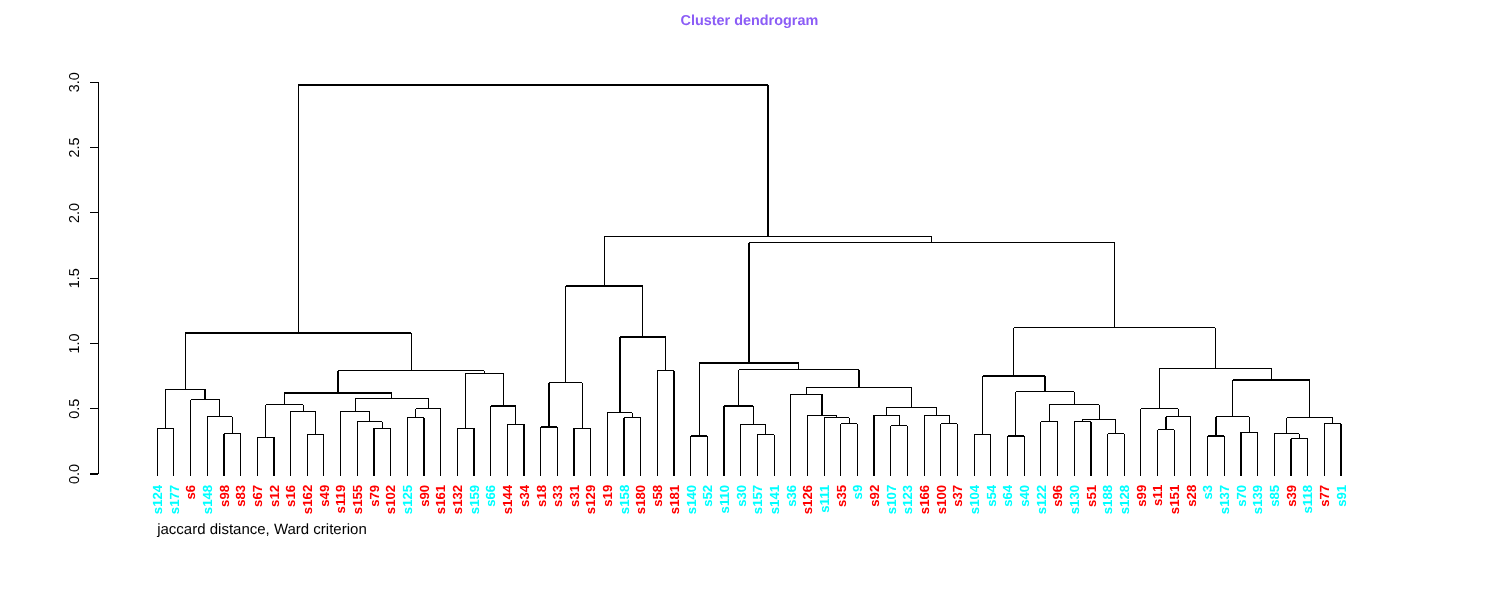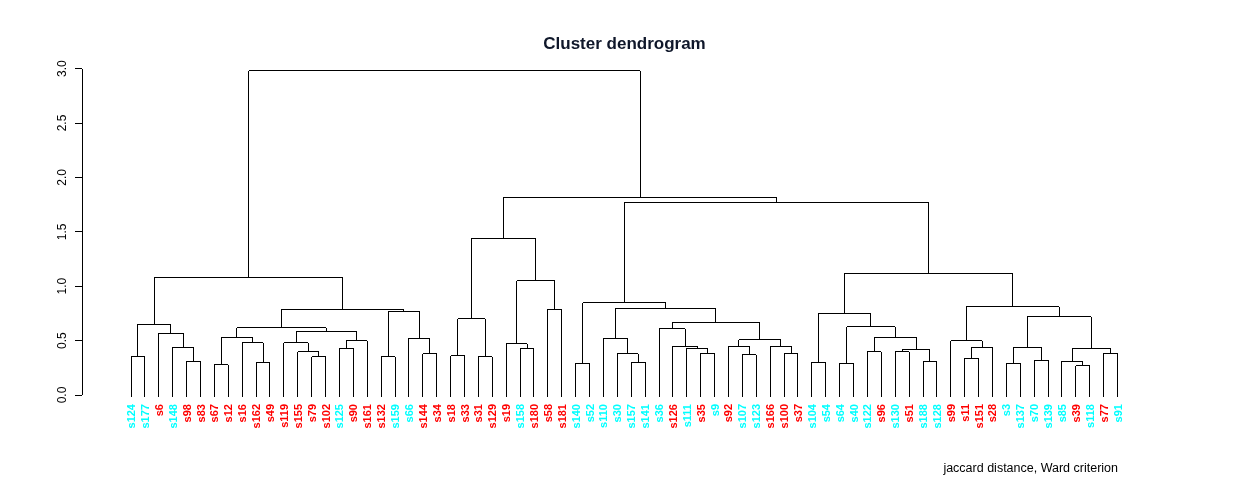--- a/index.html
+++ b/index.html
@@ -1,26 +1,26 @@
 <!DOCTYPE html>
 <html><head>
 <meta charset="utf-8">
 <style>
   html, body { margin: 0; padding: 0; background: #ffffff; }
   body {
     width: 1238px; height: 500px; position: relative; overflow: hidden;
     font-family: "Liberation Sans", sans-serif;
   }
   .chart-title {
-    position: absolute; left: 131px; top: 34px; width: 987px;
-    text-align: center; font-size: 17px; font-weight: bold; color: #0f172a;
+    position: absolute; left: 131px; top: 10px; width: 987px;
+    text-align: center; font-size: 12px; font-weight: bold; color: #8b5cf6;
   }
   .chart-caption {
-    position: absolute; left: 131px; top: 461px; width: 987px;
-    text-align: right; font-size: 12.5px; color: #000;
+    position: absolute; left: 131px; top: 434px; width: 987px;
+    text-align: left; font-size: 12.5px; color: #000;
   }
   svg text { font-family: "Liberation Sans", sans-serif; }
 </style>
 </head>
 <body>
 
 <div class="chart-title">Cluster dendrogram</div>
 
 <svg id="plot" width="1238" height="500" viewBox="0 0 1238 500" style="position:absolute;left:0;top:0;">
     <path d="M131.0 356.9L144.9 356.9M131.0 356.9L131.0 397.0M144.9 356.9L144.9 397.0M186.6 361.3L200.5 361.3M186.6 361.3L186.6 397.0M200.5 361.3L200.5 397.0M172.7 347.1L193.5 347.1M172.7 347.1L172.7 397.0M193.5 347.1L193.5 361.3M158.8 333.0L183.1 333.0M158.8 333.0L158.8 397.0M183.1 333.0L183.1 347.1M137.9 324.3L170.9 324.3M137.9 324.3L137.9 356.9M170.9 324.3L170.9 333.0M214.4 364.5L228.3 364.5M214.4 364.5L214.4 397.0M228.3 364.5L228.3 397.0M256.0 362.4L269.9 362.4M256.0 362.4L256.0 397.0M269.9 362.4L269.9 397.0M242.2 342.8L263.0 342.8M242.2 342.8L242.2 397.0M263.0 342.8L263.0 362.4M221.3 337.3L252.6 337.3M221.3 337.3L221.3 364.5M252.6 337.3L252.6 342.8M311.6 356.9L325.5 356.9M311.6 356.9L311.6 397.0M325.5 356.9L325.5 397.0M297.7 351.5L318.6 351.5M297.7 351.5L297.7 397.0M318.6 351.5L318.6 356.9M283.8 342.8L308.1 342.8M283.8 342.8L283.8 397.0M308.1 342.8L308.1 351.5M339.4 348.2L353.3 348.2M339.4 348.2L339.4 397.0M353.3 348.2L353.3 397.0M346.4 340.6L367.2 340.6M346.4 340.6L346.4 348.2M367.2 340.6L367.2 397.0M296.0 331.9L356.8 331.9M296.0 331.9L296.0 342.8M356.8 331.9L356.8 340.6M236.9 327.5L326.4 327.5M236.9 327.5L236.9 337.3M326.4 327.5L326.4 331.9M381.1 356.9L395.0 356.9M381.1 356.9L381.1 397.0M395.0 356.9L395.0 397.0M422.8 353.7L436.7 353.7M422.8 353.7L422.8 397.0M436.7 353.7L436.7 397.0M408.9 338.4L429.7 338.4M408.9 338.4L408.9 397.0M429.7 338.4L429.7 353.7M388.0 311.2L419.3 311.2M388.0 311.2L388.0 356.9M419.3 311.2L419.3 338.4M281.7 309.0L403.7 309.0M281.7 309.0L281.7 327.5M403.7 309.0L403.7 311.2M154.4 277.5L342.7 277.5M154.4 277.5L154.4 324.3M342.7 277.5L342.7 309.0M450.6 355.8L464.5 355.8M450.6 355.8L450.6 397.0M464.5 355.8L464.5 397.0M478.4 356.9L492.2 356.9M478.4 356.9L478.4 397.0M492.2 356.9L492.2 397.0M457.5 318.8L485.3 318.8M457.5 318.8L457.5 355.8M485.3 318.8L485.3 356.9M520.0 348.2L533.9 348.2M520.0 348.2L520.0 397.0M533.9 348.2L533.9 397.0M506.1 343.9L527.0 343.9M506.1 343.9L506.1 397.0M527.0 343.9L527.0 348.2M547.8 309.0L561.7 309.0M547.8 309.0L547.8 397.0M561.7 309.0L561.7 397.0M516.6 280.8L554.8 280.8M516.6 280.8L516.6 343.9M554.8 280.8L554.8 309.0M471.4 238.3L535.7 238.3M471.4 238.3L471.4 318.8M535.7 238.3L535.7 280.8M575.6 363.4L589.5 363.4M575.6 363.4L575.6 397.0M589.5 363.4L589.5 397.0M631.2 362.4L645.1 362.4M631.2 362.4L631.2 397.0M645.1 362.4L645.1 397.0M617.3 353.7L638.1 353.7M617.3 353.7L617.3 397.0M638.1 353.7L638.1 362.4M603.4 338.4L627.7 338.4M603.4 338.4L603.4 397.0M627.7 338.4L627.7 353.7M700.7 353.1L714.5 353.1M700.7 353.1L700.7 397.0M714.5 353.1L714.5 397.0M686.8 348.2L707.6 348.2M686.8 348.2L686.8 397.0M707.6 348.2L707.6 353.1M672.9 346.0L697.2 346.0M672.9 346.0L672.9 397.0M697.2 346.0L697.2 348.2M659.0 328.6L685.0 328.6M659.0 328.6L659.0 397.0M685.0 328.6L685.0 346.0M742.3 354.7L756.2 354.7M742.3 354.7L742.3 397.0M756.2 354.7L756.2 397.0M728.4 346.0L749.3 346.0M728.4 346.0L728.4 397.0M749.3 346.0L749.3 354.7M784.0 353.1L797.9 353.1M784.0 353.1L784.0 397.0M797.9 353.1L797.9 397.0M770.1 346.0L791.0 346.0M770.1 346.0L770.1 397.0M791.0 346.0L791.0 353.1M738.9 339.5L780.5 339.5M738.9 339.5L738.9 346.0M780.5 339.5L780.5 346.0M672.0 322.6L759.7 322.6M672.0 322.6L672.0 328.6M759.7 322.6L759.7 339.5M615.6 308.0L715.9 308.0M615.6 308.0L615.6 338.4M715.9 308.0L715.9 322.6M582.6 302.5L665.7 302.5M582.6 302.5L582.6 363.4M665.7 302.5L665.7 308.0M811.8 362.4L825.7 362.4M811.8 362.4L811.8 397.0M825.7 362.4L825.7 397.0M839.6 363.4L853.5 363.4M839.6 363.4L839.6 397.0M853.5 363.4L853.5 397.0M867.4 351.5L881.3 351.5M867.4 351.5L867.4 397.0M881.3 351.5L881.3 397.0M895.2 351.5L909.1 351.5M895.2 351.5L895.2 397.0M909.1 351.5L909.1 397.0M923.0 361.3L936.9 361.3M923.0 361.3L923.0 397.0M936.9 361.3L936.9 397.0M902.1 349.3L929.9 349.3M902.1 349.3L902.1 351.5M929.9 349.3L929.9 361.3M874.3 337.3L916.0 337.3M874.3 337.3L874.3 351.5M916.0 337.3L916.0 349.3M846.5 326.5L895.2 326.5M846.5 326.5L846.5 363.4M895.2 326.5L895.2 337.3M818.8 313.4L870.9 313.4M818.8 313.4L818.8 362.4M870.9 313.4L870.9 326.5M964.6 358.0L978.5 358.0M964.6 358.0L964.6 397.0M978.5 358.0L978.5 397.0M971.6 347.1L992.4 347.1M971.6 347.1L971.6 358.0M992.4 347.1L992.4 397.0M950.7 340.6L982.0 340.6M950.7 340.6L950.7 397.0M982.0 340.6L982.0 347.1M1006.3 363.4L1020.2 363.4M1006.3 363.4L1006.3 397.0M1020.2 363.4L1020.2 397.0M1034.1 360.2L1048.0 360.2M1034.1 360.2L1034.1 397.0M1048.0 360.2L1048.0 397.0M1013.3 347.1L1041.1 347.1M1013.3 347.1L1013.3 363.4M1041.1 347.1L1041.1 360.2M1075.8 365.6L1089.7 365.6M1075.8 365.6L1075.8 397.0M1089.7 365.6L1089.7 397.0M1061.9 361.3L1082.7 361.3M1061.9 361.3L1061.9 397.0M1082.7 361.3L1082.7 365.6M1103.6 353.1L1117.5 353.1M1103.6 353.1L1103.6 397.0M1117.5 353.1L1117.5 397.0M1072.3 348.2L1110.5 348.2M1072.3 348.2L1072.3 361.3M1110.5 348.2L1110.5 353.1M1027.2 316.7L1091.4 316.7M1027.2 316.7L1027.2 347.1M1091.4 316.7L1091.4 348.2M966.4 306.9L1059.3 306.9M966.4 306.9L966.4 340.6M1059.3 306.9L1059.3 316.7M844.8 273.1L1012.8 273.1M844.8 273.1L844.8 313.4M1012.8 273.1L1012.8 306.9M624.1 202.4L928.8 202.4M624.1 202.4L624.1 302.5M928.8 202.4L928.8 273.1M503.5 197.0L776.5 197.0M503.5 197.0L503.5 238.3M776.5 197.0L776.5 202.4M248.6 70.8L640.0 70.8M248.6 70.8L248.6 277.5M640.0 70.8L640.0 197.0" stroke="#000000" stroke-width="1" fill="none" shape-rendering="crispEdges"></path>

